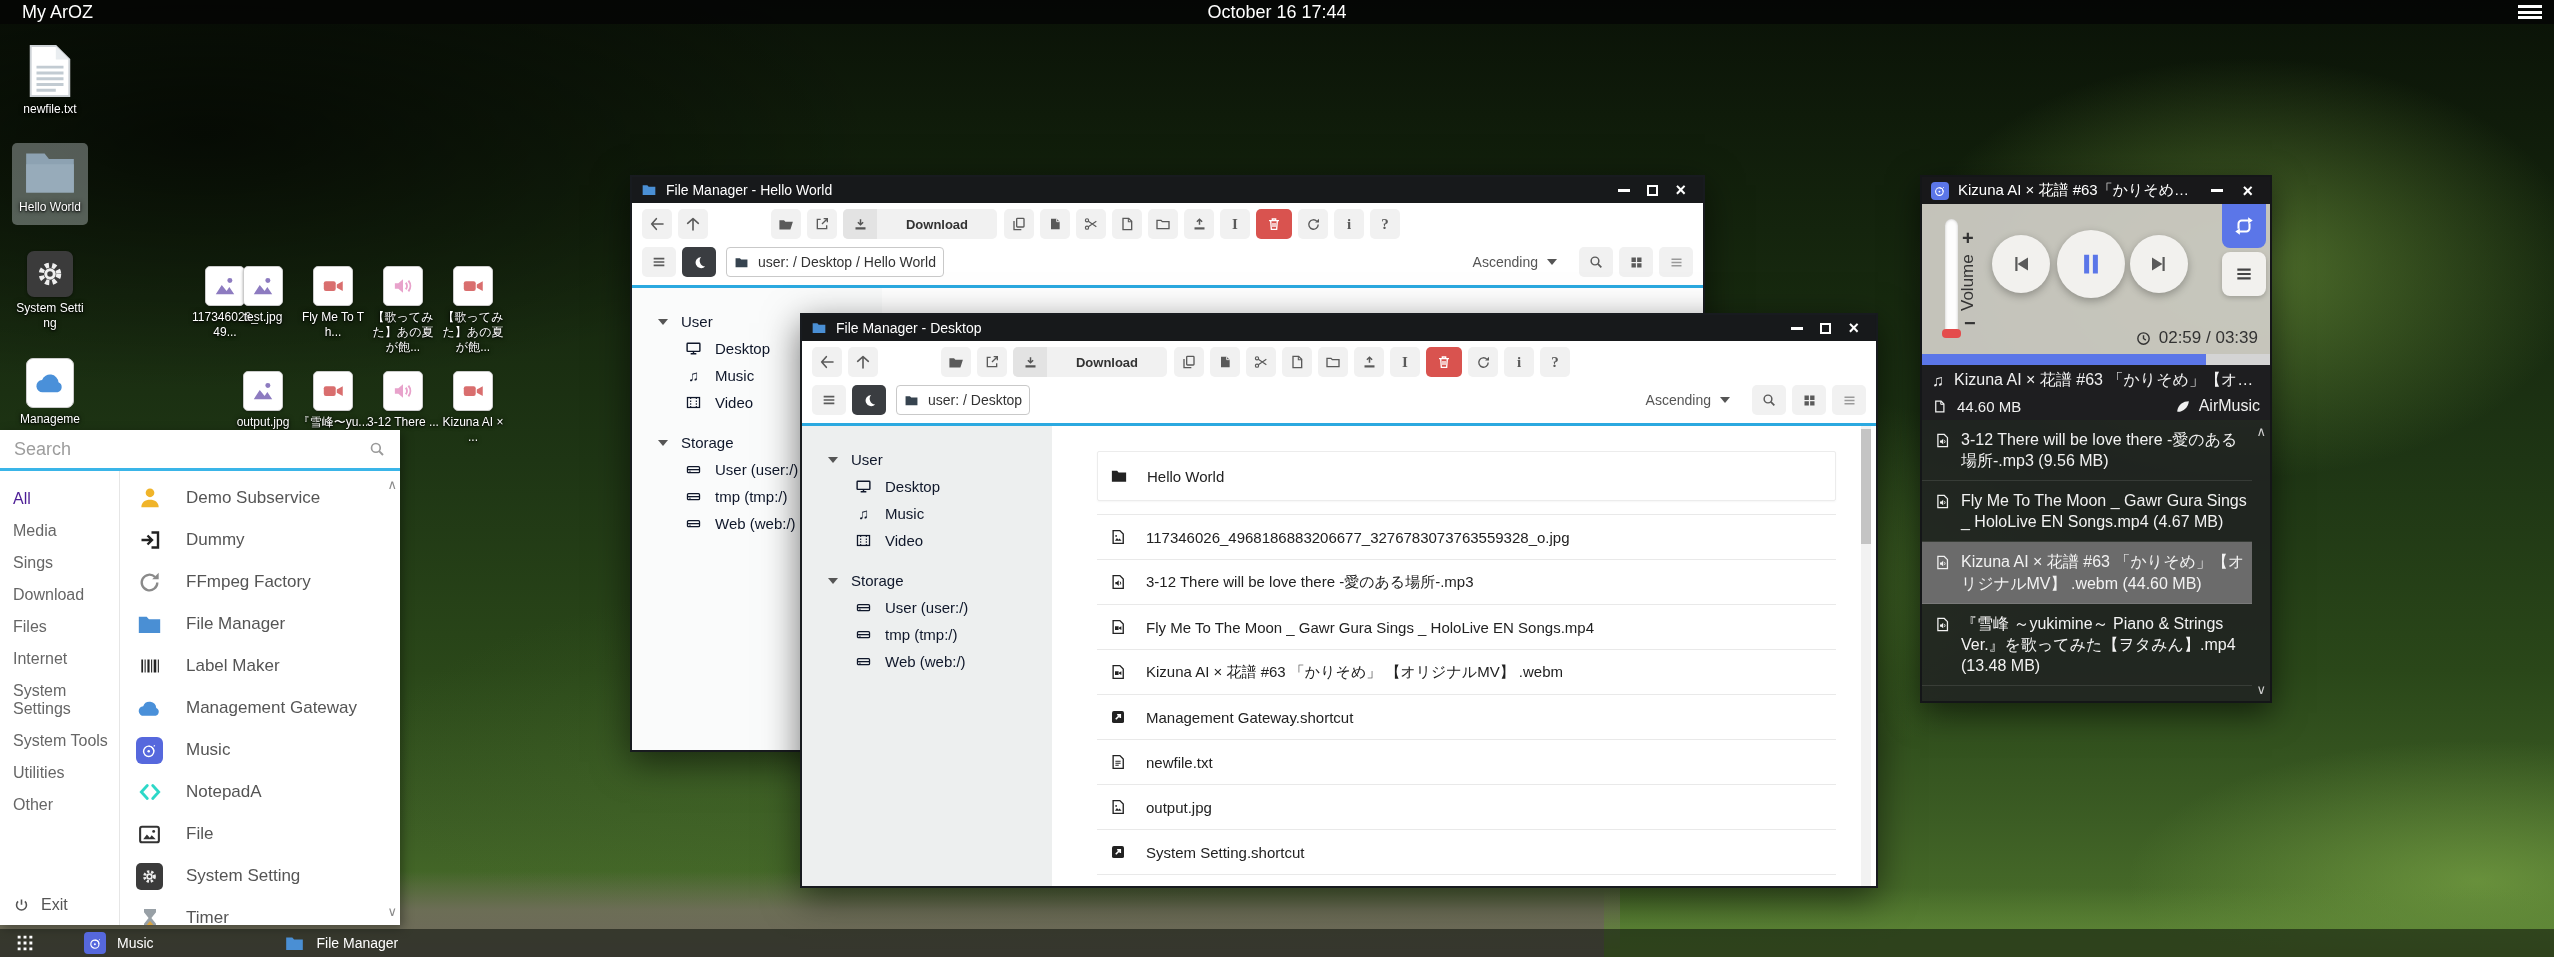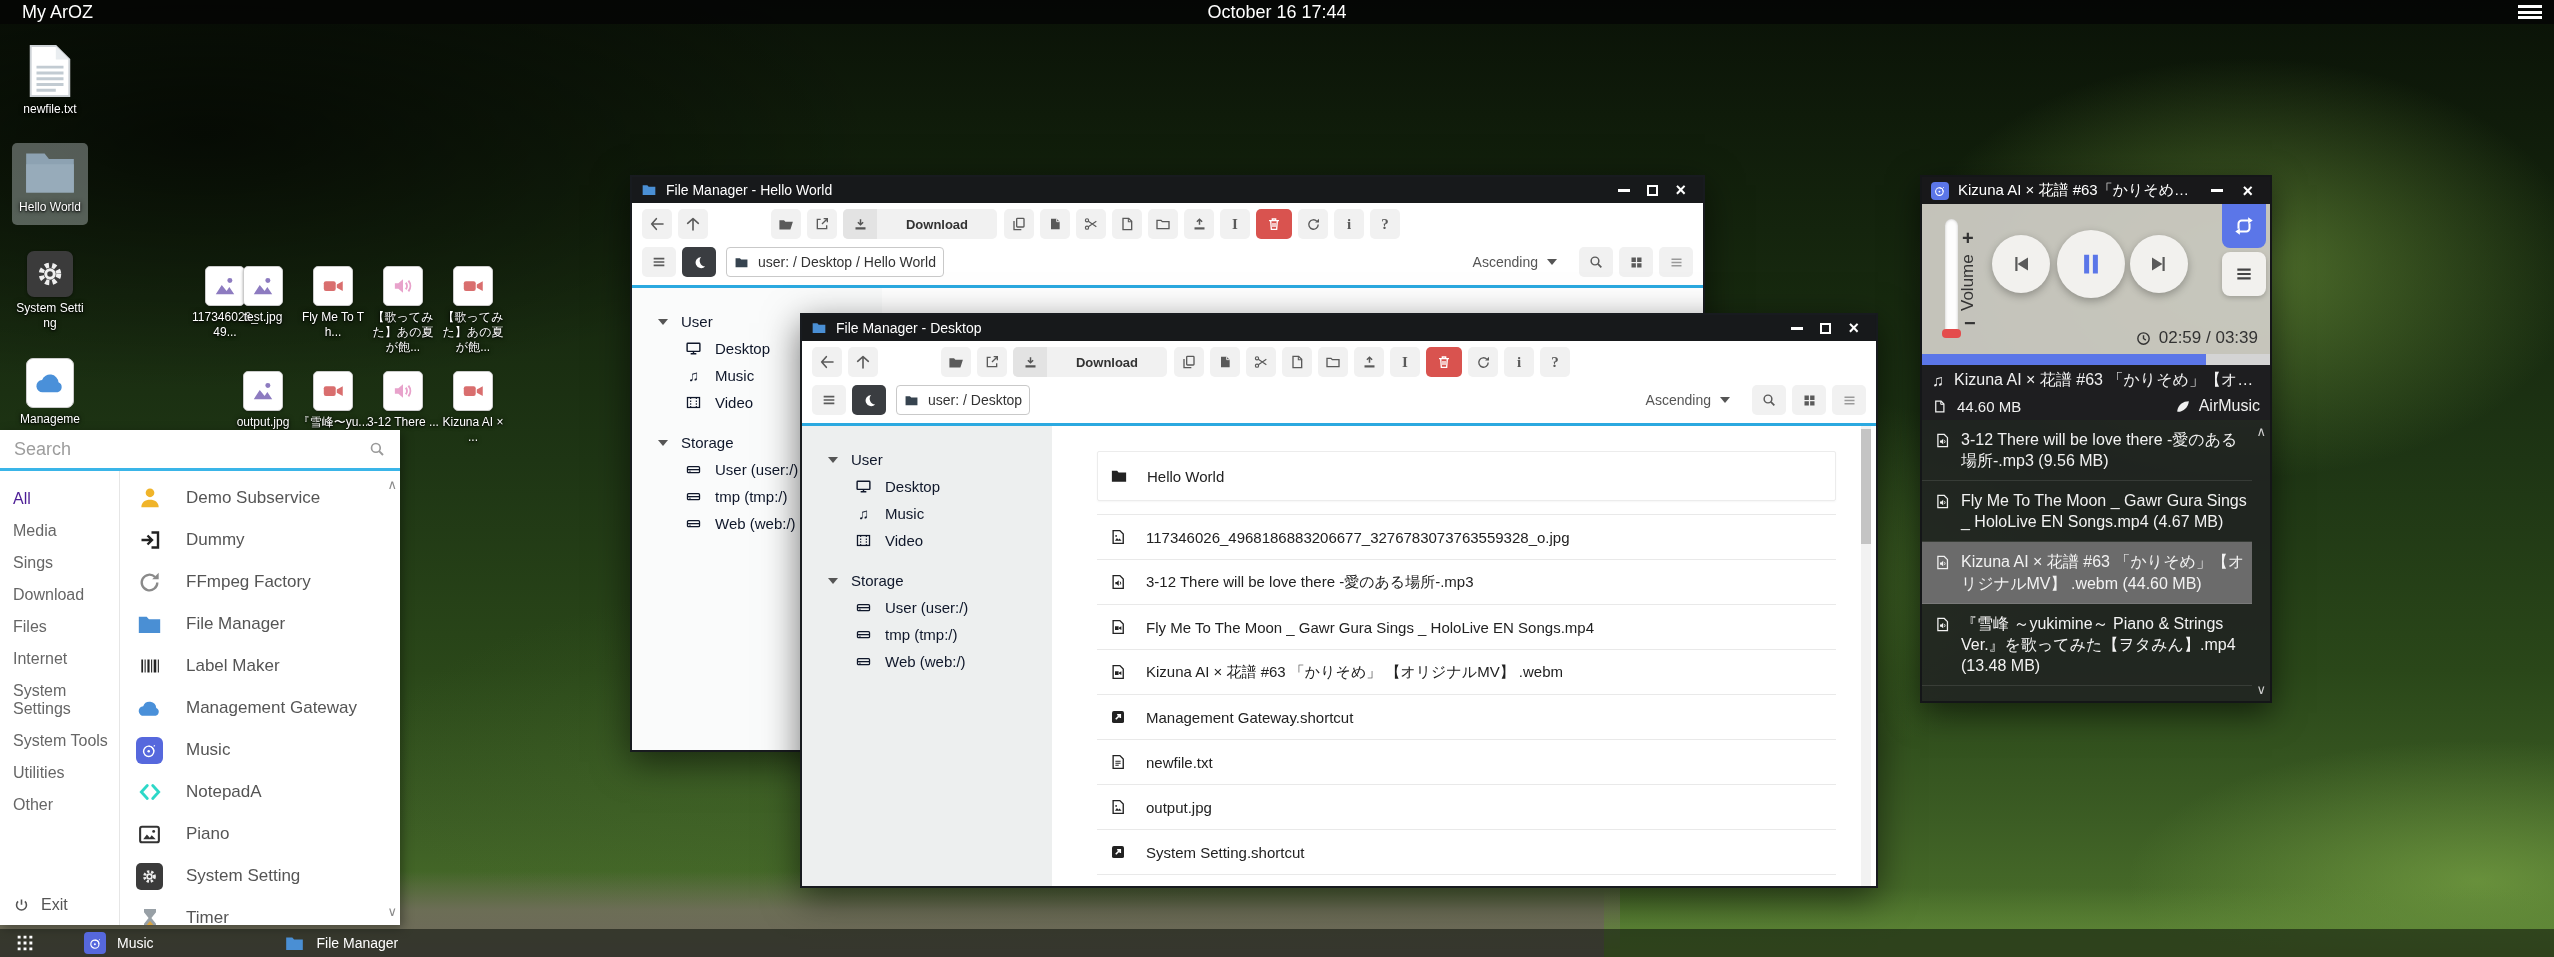--- a/index.html
+++ b/index.html
@@ -951,21 +951,21 @@
               </svg>
             </span>
           <span>NotepadA</span>
           </div>
         <div class="mapp">
           <span class="aicon" style="color:#333;">
               <svg class="ic" width="25" height="25">
                 <use href="#s-photo"></use>
               </svg>
             </span>
-          <span>Piano</span>
+          <span>File</span>
           </div>
         <div class="mapp">
           <span class="aicon" style="background:#3b3b3b;border-radius:5px;color:#eee;">
               <svg class="ic" width="17" height="17">
                 <use href="#s-gear"></use>
               </svg>
             </span>
           <span>System Setting</span>
           </div>
         <div class="mapp">

